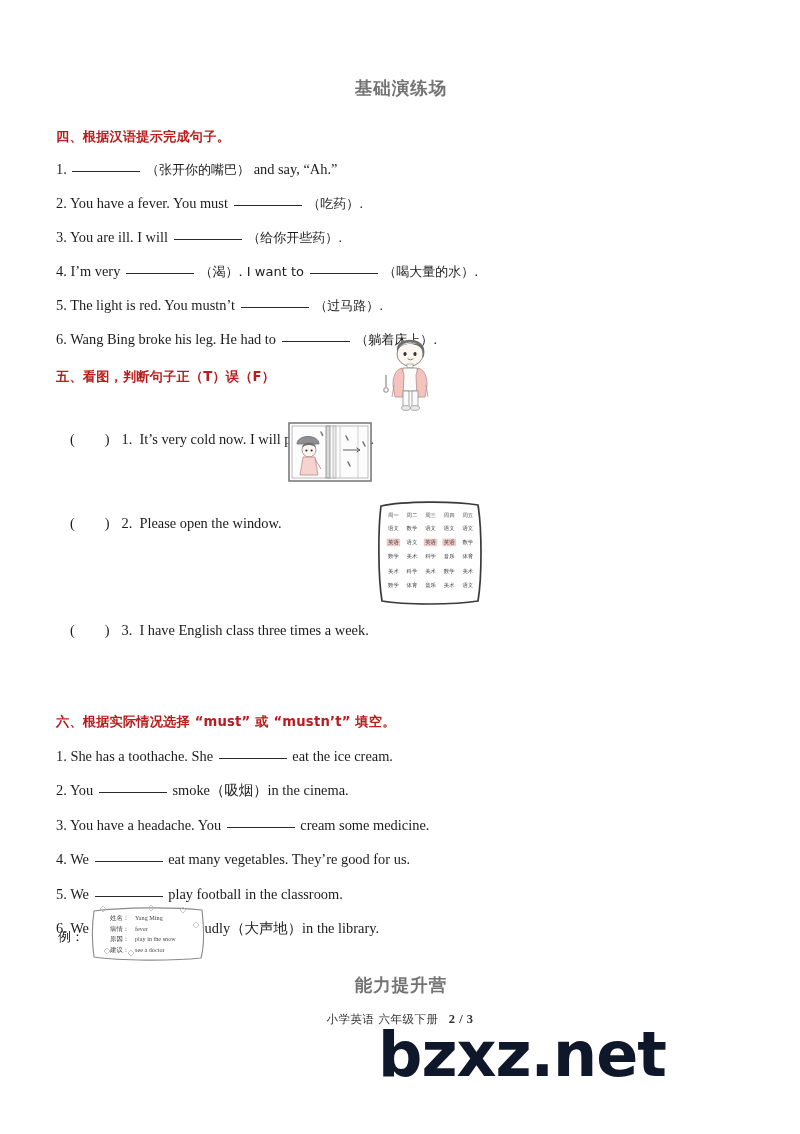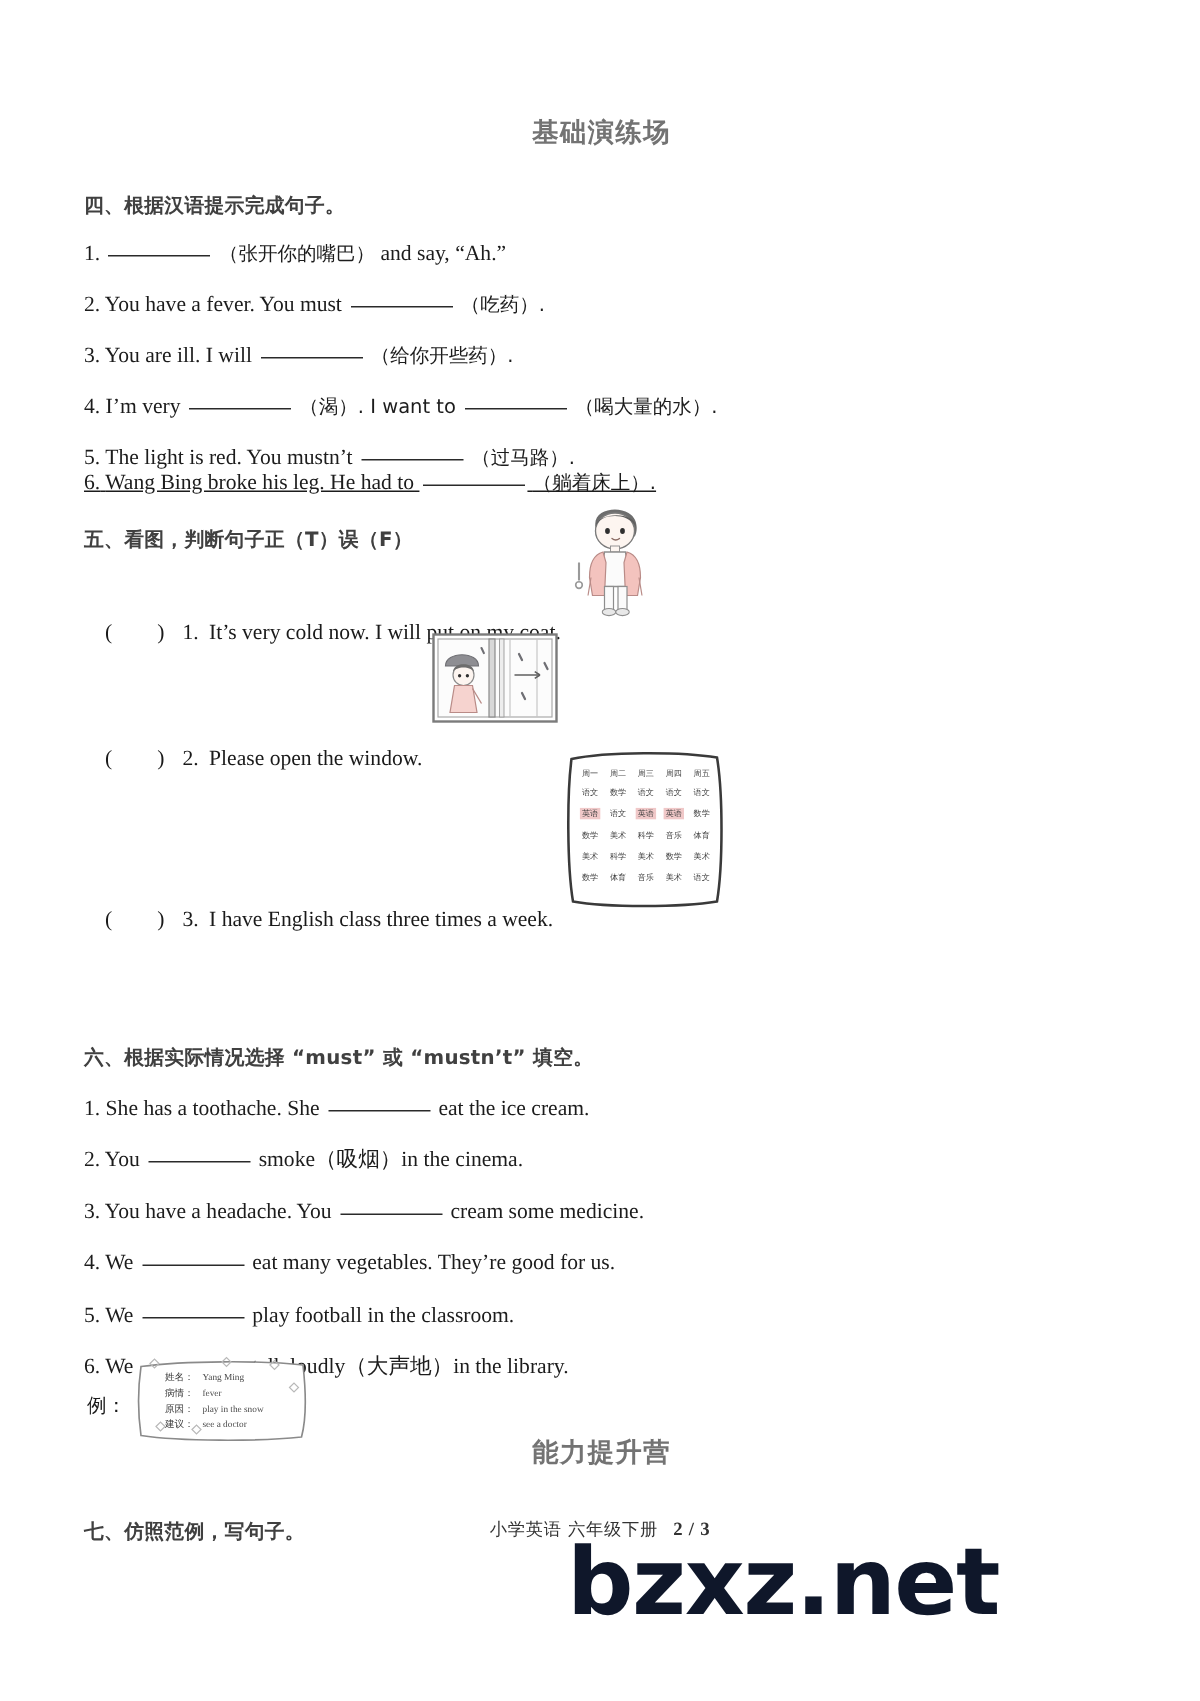--- a/index.html
+++ b/index.html
@@ -54,21 +54,21 @@
     color: #737373;
     letter-spacing: 1px;
   }
   .band-title.first { margin-top: 76px; }
   .band-title.second { margin-top: 0; }
 
   .sec-head {
     font-family: "DejaVu Sans", sans-serif;
     font-weight: bold;
     font-size: 13.2px;
-    color: #404040;
+    color: #b91c1c;
     letter-spacing: 0.2px;
   }
 
   .q {
     font-size: 14.4px;
     line-height: 1.15;
     color: #1c1c1c;
     white-space: nowrap;
   }
   .blank {
@@ -175,21 +175,21 @@
       <span class="cn">（喝大量的水）.</span>
     </div>
 
     <div class="q" style="margin-top:17px;">
       <span>5.</span>
       <span>The light is red. You mustn’t</span>
       <span class="blank"></span>
       <span class="cn">（过马路）.</span>
     </div>
 
-    <div class="q" style="margin-top:0;text-decoration:underline;">
+    <div class="q" style="margin-top:17px;">
       <span>6.</span>
       <span>Wang Bing broke his leg. He had to</span>
       <span class="blank"></span>
       <span class="cn">（躺着床上）.</span>
     </div>
 
     <div class="sec-head" style="margin-top:20px;">五、看图，判断句子正（T）误（F）</div>
 
     <div class="tf-row" style="margin-top:44px; padding-left:14px;">
       <span class="tf-paren">(<span class="gap"></span>)</span>
@@ -248,21 +248,20 @@
 
     <div class="q" style="margin-top:18px;">
       <span>6.</span>
       <span>We</span>
       <span class="blank"></span>
       <span>talk loudly（大声地）in the library.</span>
     </div>
 
     <div class="band-title second" style="margin-top:36px;">能力提升营</div>
 
-    <div class="sec-head" style="margin-top:32px;">七、仿照范例，写句子。</div>
 
   </div>
 
   <div class="ill" style="left:381px; top:335px;">
     <svg class="boy-fig" viewBox="0 0 58 78" xmlns="http://www.w3.org/2000/svg">
 
       <path d="M16 16 C14 5,30 2,38 7 C45 11,44 20,42 23 C41 16,36 12,29 12 C23 12,18 14,16 20 Z" fill="#6d6d6d"></path>
       <ellipse cx="29" cy="19" rx="13" ry="12" fill="#fdf5f0" stroke="#7a7a7a" stroke-width="0.9"></ellipse>
       <path d="M16 16 C16 7,42 5,43 16 C40 11,34 9,29 9 C23 9,18 11,16 16 Z" fill="#5f5f5f"></path>
 

